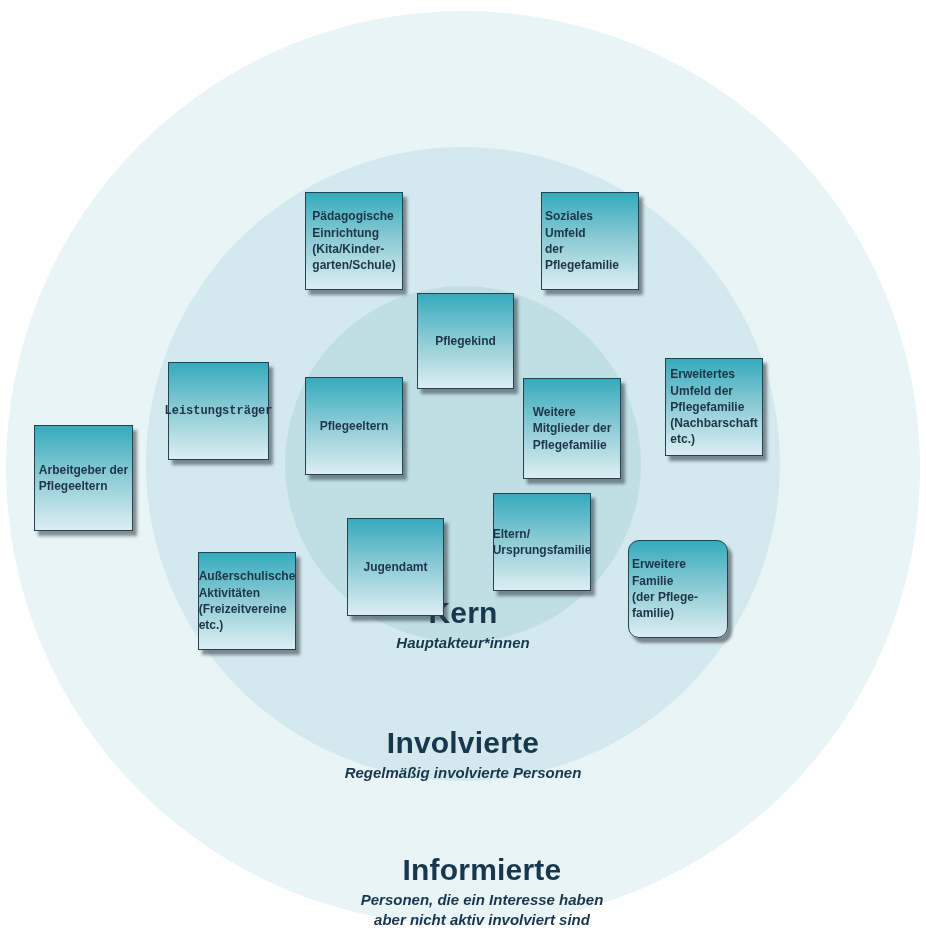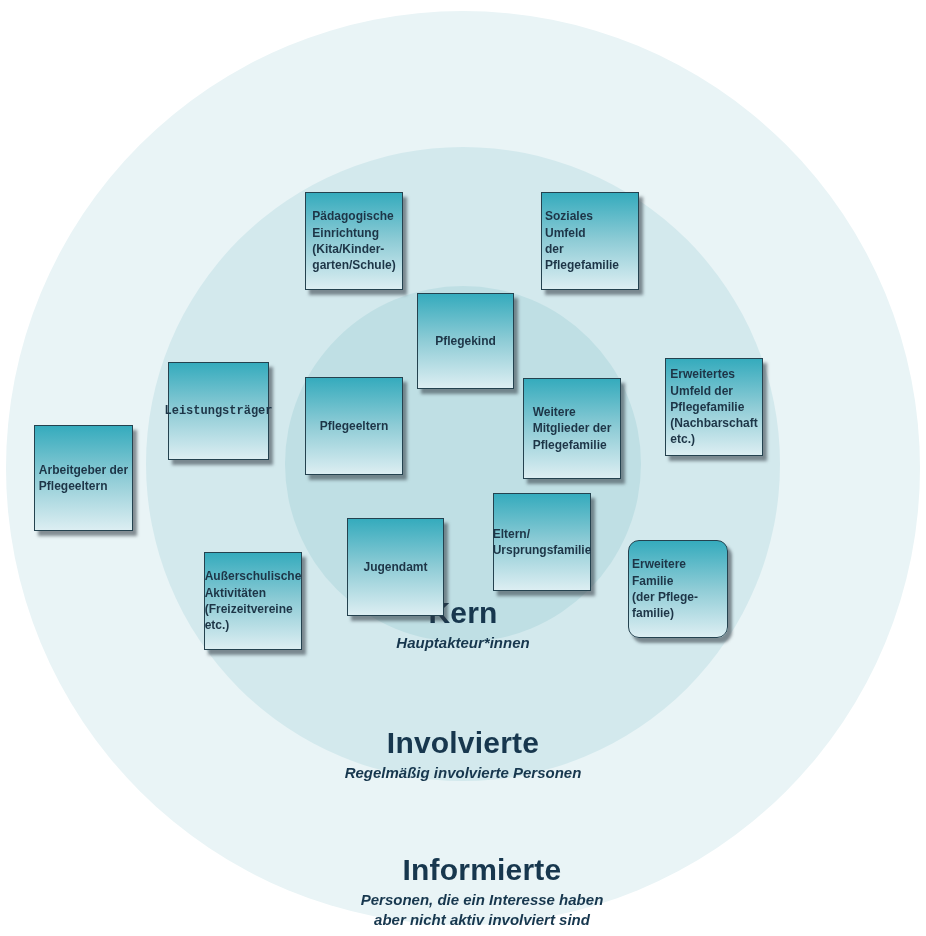--- a/index.html
+++ b/index.html
@@ -115,21 +115,21 @@
 Mitglieder der
 Pflegefamilie</div>
   <div class="note" style="left:665px; top:358px; width:98px;  height:98px;">Erweitertes
 Umfeld der
 Pflegefamilie
 (Nachbarschaft
 etc.)</div>
   <div class="note" style="left:347px; top:518px; width:97px;  height:98px;">Jugendamt</div>
   <div class="note" style="left:493px; top:493px; width:98px;  height:98px;">Eltern/
 Ursprungsfamilie</div>
-  <div class="note" style="left:204px; top:552px; width:98px;  height:98px;">Außerschulische
+  <div class="note" style="left:198px; top:552px; width:98px;  height:98px;">Außerschulische
 Aktivitäten
 (Freizeitvereine
 etc.)</div>
   <div class="note" style="left:628px; top:540px; width:100px; height:98px;border-radius:11px;">Erweitere Familie
 (der Pflege-
 familie)</div>
 
 </div>
 
 </body></html>

